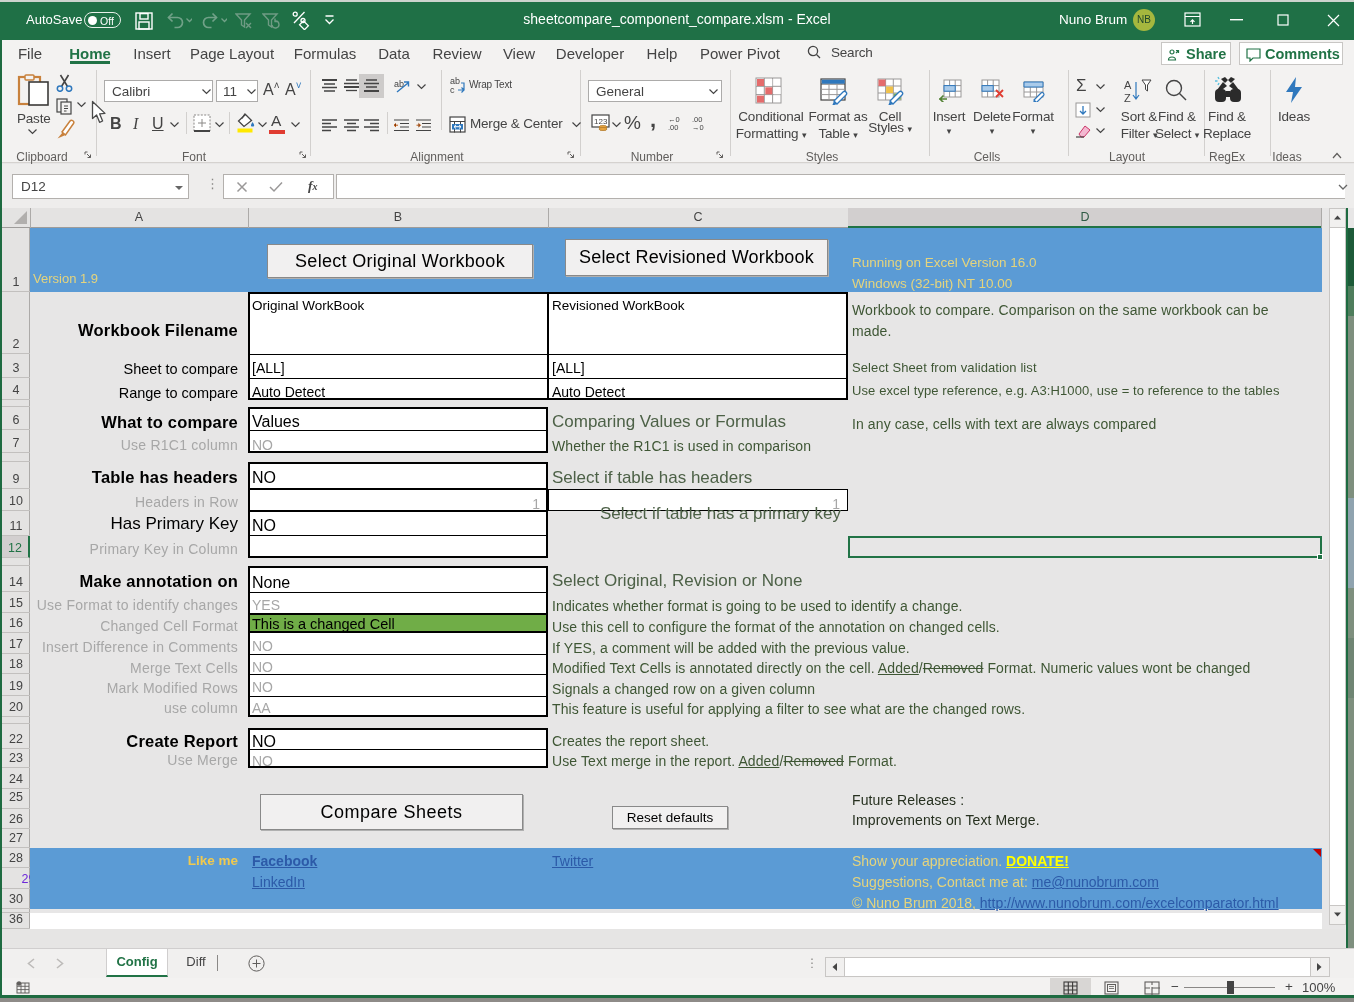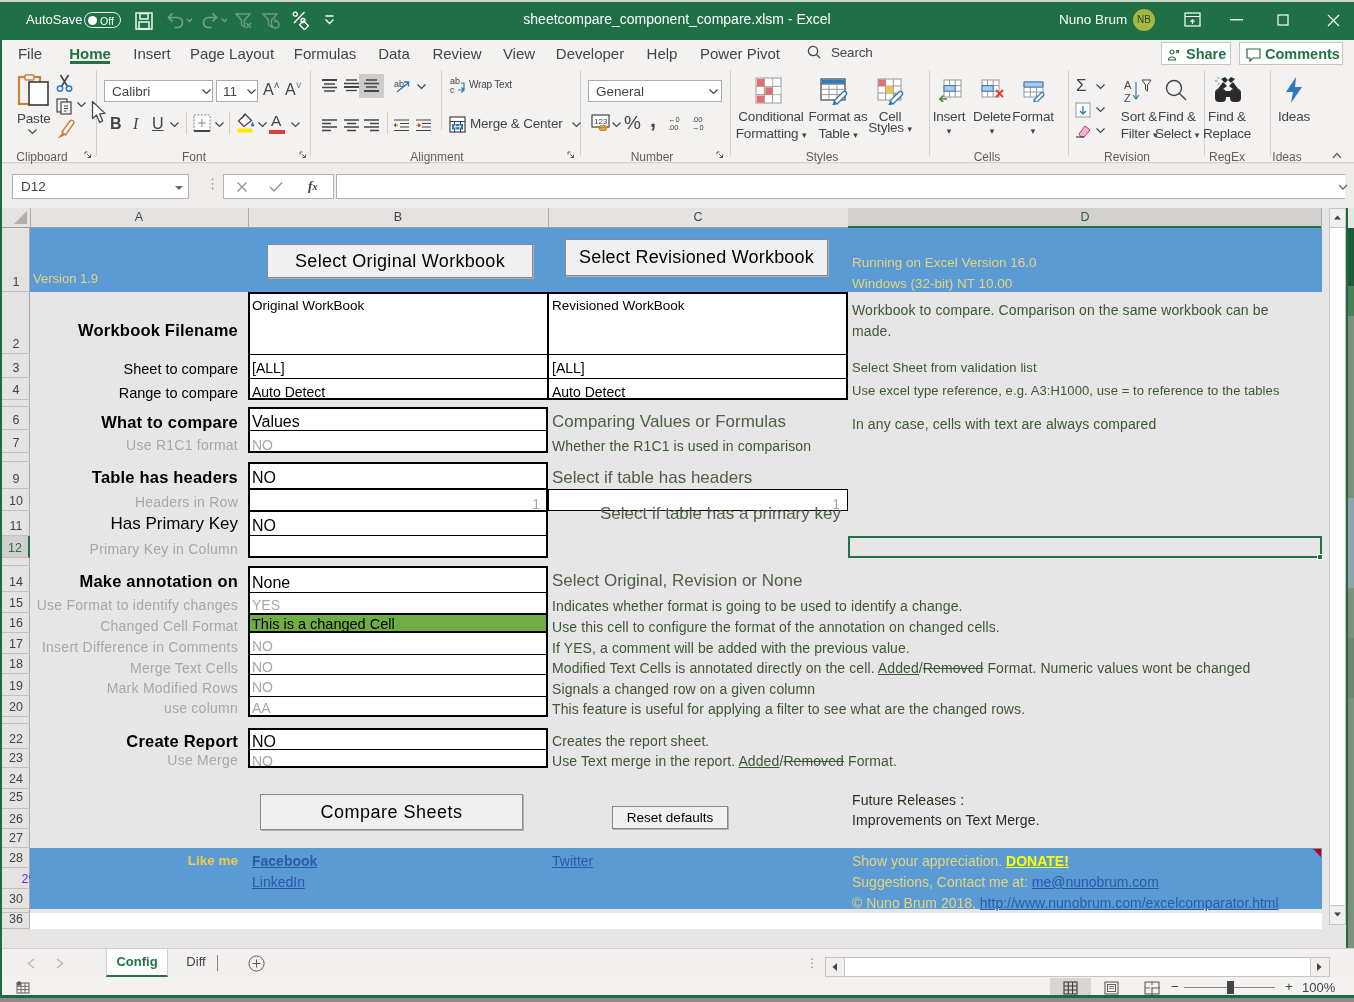--- a/index.html
+++ b/index.html
@@ -126,21 +126,21 @@
   <div class="gsep" style="left:929px;"></div>
   <div class="gsep" style="left:1068px;"></div>
   <div class="gsep" style="left:1204px;"></div>
   <div class="gsep" style="left:1270px;"></div>
   <div class="glabel" style="left:42px;">Clipboard</div>
   <div class="glabel" style="left:194px;">Font</div>
   <div class="glabel" style="left:437px;">Alignment</div>
   <div class="glabel" style="left:652px;">Number</div>
   <div class="glabel" style="left:822px;">Styles</div>
   <div class="glabel" style="left:987px;">Cells</div>
-  <div class="glabel" style="left:1127px;">Revision</div>
+  <div class="glabel" style="left:1127px;">Layout</div>
   <div class="glabel" style="left:1227px;">RegEx</div>
   <div class="glabel" style="left:1287px;">Ideas</div>
 
   <svg class="ab" style="left:17px;top:8px;" width="34" height="32" viewBox="0 0 34 32">
       <rect x="2" y="3" width="21" height="27" fill="none" stroke="#C8813C" stroke-width="2.2"></rect>
       <rect x="8" y="1" width="9" height="5" rx="1" fill="#F3F2F1" stroke="#C8813C" stroke-width="1.5"></rect>
       <rect x="12" y="8" width="19" height="23" fill="#fff" stroke="#3b3a39" stroke-width="1.6"></rect>
     </svg>
   <div class="ab nw" style="left:17px;top:45px;font-size:13.5px;letter-spacing:-0.2px;color:#444;">Paste</div>
   <svg class="ab" style="left:28px;top:63px;" width="9" height="6" viewBox="0 0 9 6">
@@ -516,21 +516,21 @@
   <div class="ab" style="left:248px;top:520px;width:300px;height:40px;background:#fff;border:2px solid #000;"></div>
   <div class="ab" style="left:248px;top:541px;width:300px;height:1px;background:#000;"></div>
 
   <div class="ab" style="left:848px;top:328px;width:474px;height:22px;border:2px solid #217346;"></div>
   <div class="ab" style="left:1317px;top:346px;width:6px;height:6px;background:#217346;border:1px solid #fff;"></div>
 
   <div class="lblb" style="right:1116px;top:113px;font-size:16.5px;">Workbook Filename</div>
   <div class="lblr" style="right:1116px;top:153px;">Sheet to compare</div>
   <div class="lblr" style="right:1116px;top:177px;">Range to compare</div>
   <div class="lblb" style="right:1116px;top:205px;">What to compare</div>
-  <div class="lblg" style="right:1116px;top:229px;">Use R1C1 format</div>
+  <div class="lblg" style="right:1116px;top:229px;">Use R1C1 column</div>
   <div class="lblb" style="right:1116px;top:260px;">Table has headers</div>
   <div class="lblg" style="right:1116px;top:286px;">Headers in Row</div>
   <div class="lblr" style="right:1116px;top:306px;font-size:17px;font-weight:normal;">Has Primary Key</div>
   <div class="lblg" style="right:1116px;top:333px;">Primary Key in Column</div>
   <div class="lblb" style="right:1116px;top:364px;">Make annotation on</div>
   <div class="lblg" style="right:1116px;top:389px;">Use Format to identify changes</div>
   <div class="lblg" style="right:1116px;top:410px;">Changed Cell Format</div>
   <div class="lblg" style="right:1116px;top:431px;">Insert Difference in Comments</div>
   <div class="lblg" style="right:1116px;top:452px;">Merge Text Cells</div>
   <div class="lblg" style="right:1116px;top:472px;">Mark Modified Rows</div>

